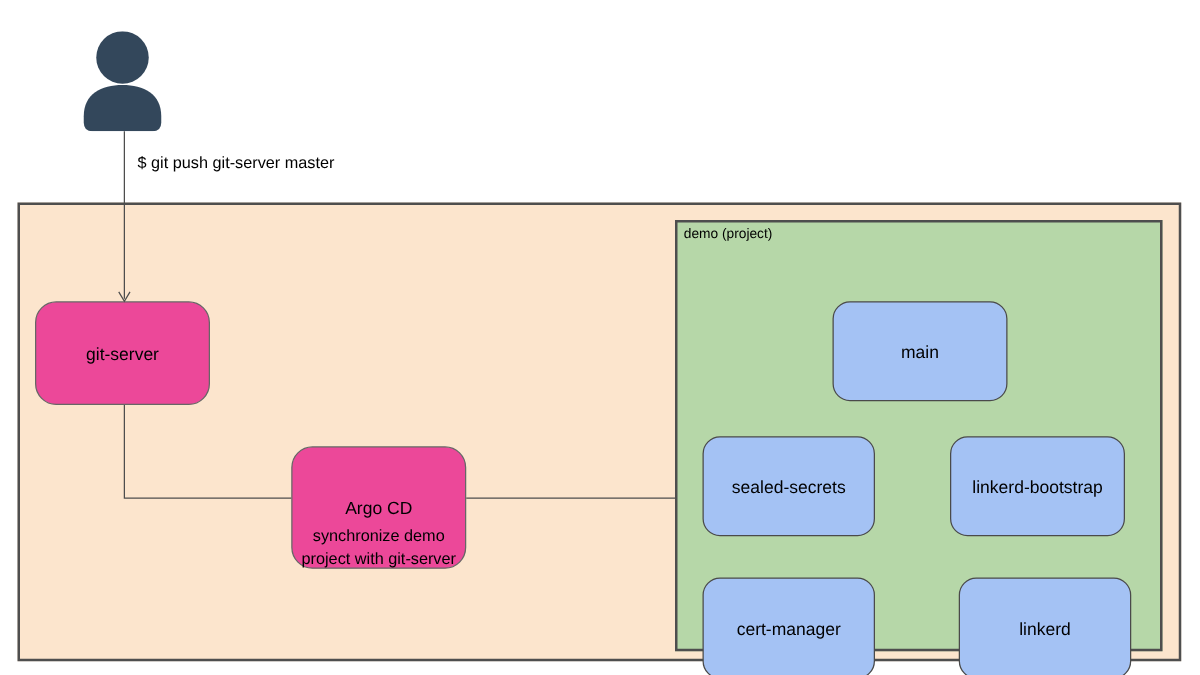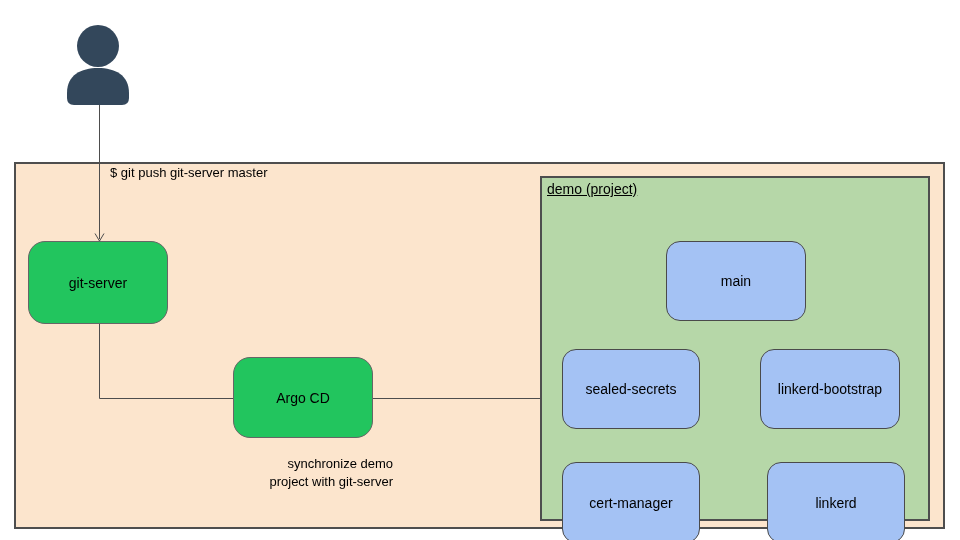--- a/index.html
+++ b/index.html
@@ -34,37 +34,36 @@
   }
   .demo-box {
     left: 540px; top: 176px;
     width: 390px; height: 345px;
     background: #b6d7a8;
     border: 2px solid #4e4e4e;
     box-sizing: border-box;
   }
   .demo-label {
     left: 547px; top: 181px;
-    font-size: 14px;
-    text-decoration: underline;
+    font-size: 11px;
   }
 
   
   .node {
-    background: #22c55e;
+    background: #ec4899;
     border: 1px solid #666666;
     border-radius: 17px;
     display: flex;
     align-items: center;
     justify-content: center;
     font-size: 14px;
     box-sizing: border-box;
   }
   .node-git-server { left: 28px;  top: 241px; width: 140px; height: 83px; }
-  .node-argo-cd    { left: 233px; top: 357px; width: 140px; height: 81px; }
+  .node-argo-cd    { left: 233px; top: 357px; width: 140px; height: 98px; }
 
   .app {
     background: #a4c2f4;
     border: 1px solid #4a4a4a;
     border-radius: 14px;
     display: flex;
     align-items: center;
     justify-content: center;
     font-size: 14px;
     box-sizing: border-box;
@@ -73,26 +72,25 @@
   .app-main              { left: 666px; top: 203px; width: 140px; height: 80px; }
   .app-sealed-secrets    { left: 562px; top: 311px; width: 138px; height: 80px; text-align: center; }
   .app-linkerd-bootstrap { left: 760px; top: 311px; width: 140px; height: 80px; }
   .app-cert-manager      { left: 562px; top: 424px; width: 138px; height: 81px; }
   .app-linkerd           { left: 767px; top: 424px; width: 138px; height: 81px; }
 
   
   .cmd-label {
     left: 110px; top: 122px;
     font-size: 13px;
-    margin-top: 43px;
   }
   .argo-caption {
-    left: 213px; top: 455px;
+    left: 213px; top: 420px;
     width: 180px;
-    text-align: right;
+    text-align: center;
     font-size: 13px;
     line-height: 1.35;
     white-space: pre-line;
   }
 
   
   .connectors {
     left: 0; top: 0;
     width: 960px; height: 540px;
     pointer-events: none;

